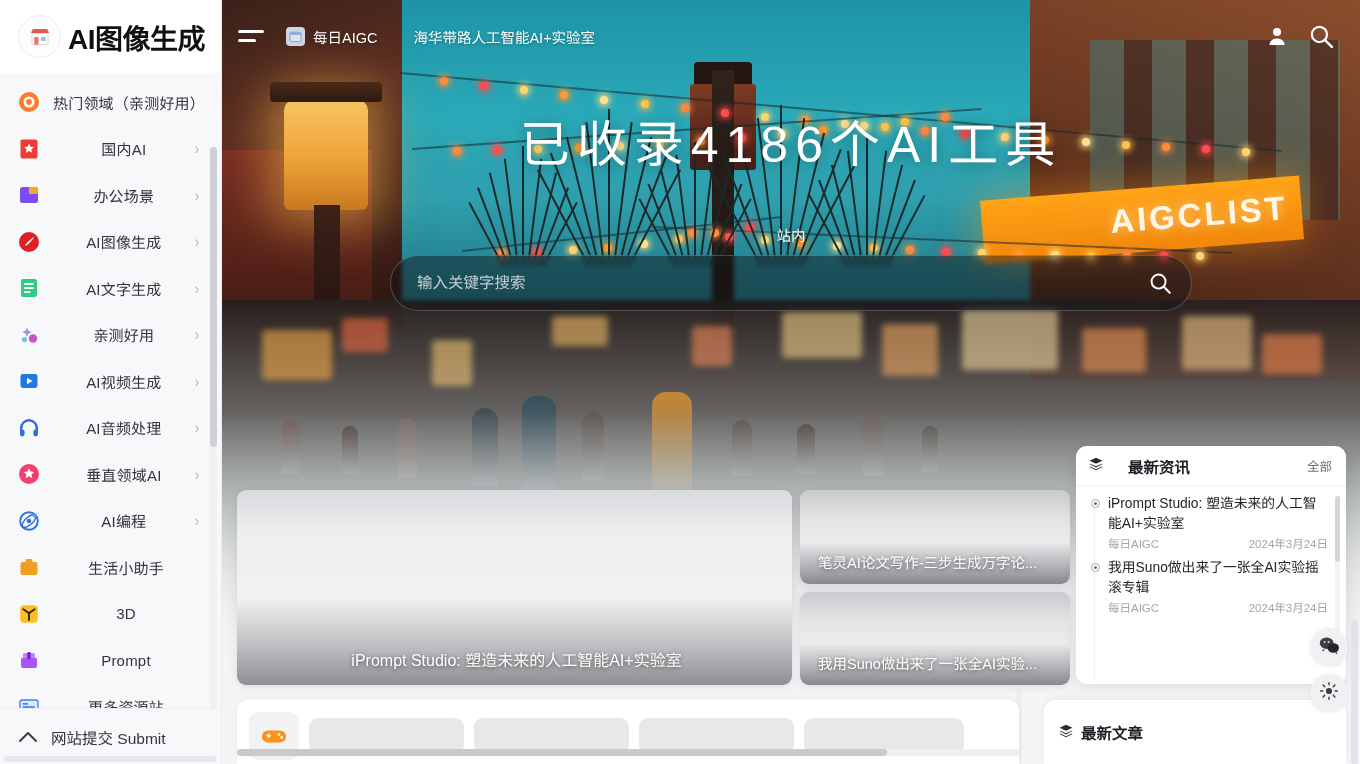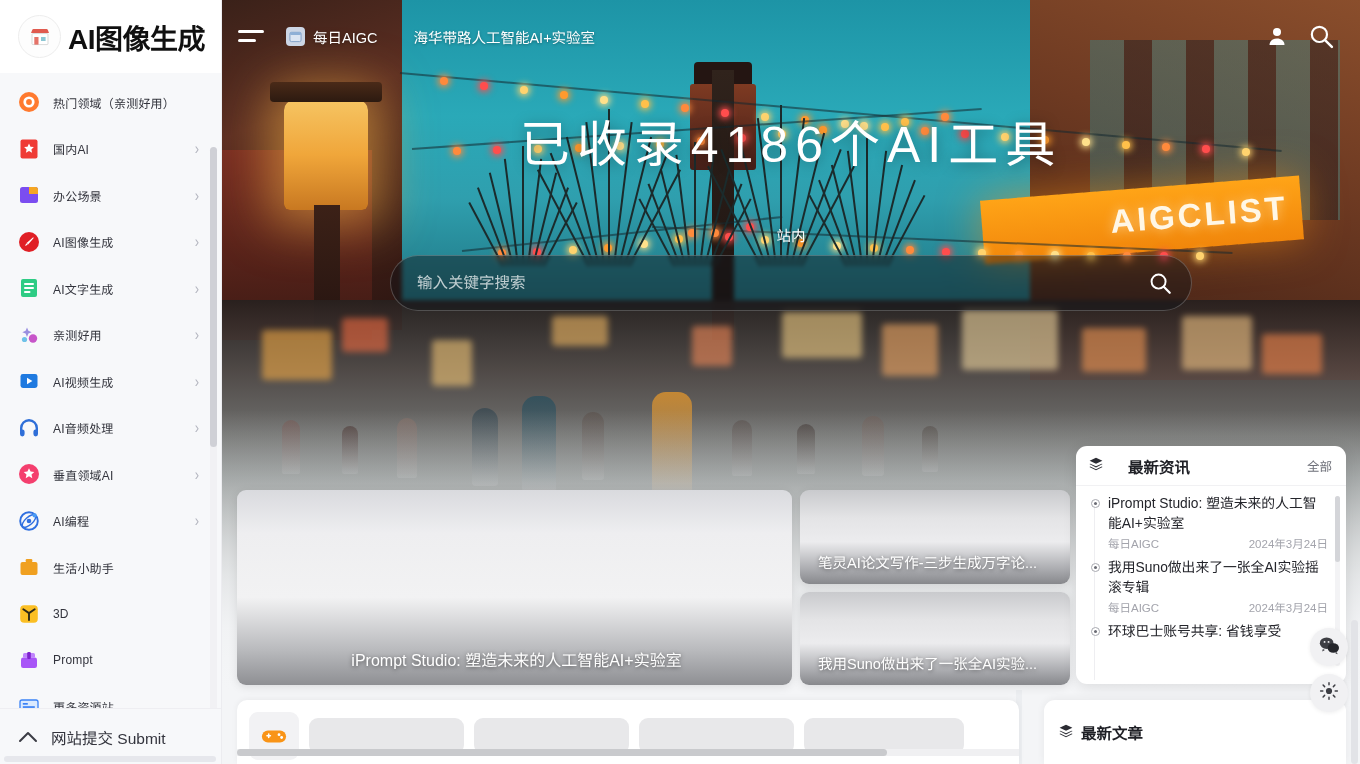--- a/index.html
+++ b/index.html
@@ -54,22 +54,22 @@
   }
   .nav-ico {
     width: 22px; height: 22px; flex: 0 0 22px;
     margin-right: 13px;
     border-radius: 4px;
     display: flex; align-items: center; justify-content: center;
     font-size: 13px; color: #fff; line-height: 1;
     position: relative;
   }
   .nav-label {
-    font-size: 12px; color: #33343d; white-space: nowrap;
-    flex: 1 1 auto; letter-spacing: 0.2px;
+    font-size: 15px; color: #33343d; white-space: nowrap;
+    flex: 1 1 auto; letter-spacing: 0.2px; text-align: center;
   }
   .nav-chev {
     font-size: 13px; color: #b4b6c0; font-weight: 400;
     transform: scaleY(1.25);
   }
   .nav-hot .nav-label { color: #33343d; }
 
   .sb-track {
     position: absolute; top: 74px; right: 4px;
     width: 7px; height: 608px;
@@ -900,29 +900,20 @@
             </div>
             <div class="news-item">
               <span class="news-dot">
                 <span></span>
               </span>
               <span class="news-body"><span class="news-name">我用Suno做出来了一张全AI实验摇滚专辑</span><span class="news-meta">
                   <span>每日AIGC</span>
                   <span>2024年3月24日</span>
                 </span></span>
             </div>
-            <div class="news-item">
-              <span class="news-dot">
-                <span></span>
-              </span>
-              <span class="news-body"><span class="news-name">环球巴士账号共享: 省钱享受</span><span class="news-meta">
-                  <span></span>
-                  <span></span>
-                </span></span>
-            </div>
           </div>
         <div class="news-sb"></div>
         <div class="news-sb-th"></div>
       </div>
     </section>
 
     <section class="latest">
       <span class="latest-ico">
         <svg width="16" height="16" viewBox="0 0 18 18">
             <path d="M9 2l7.2 3.4L9 8.8 1.8 5.4z" fill="#2b2c33"></path>

